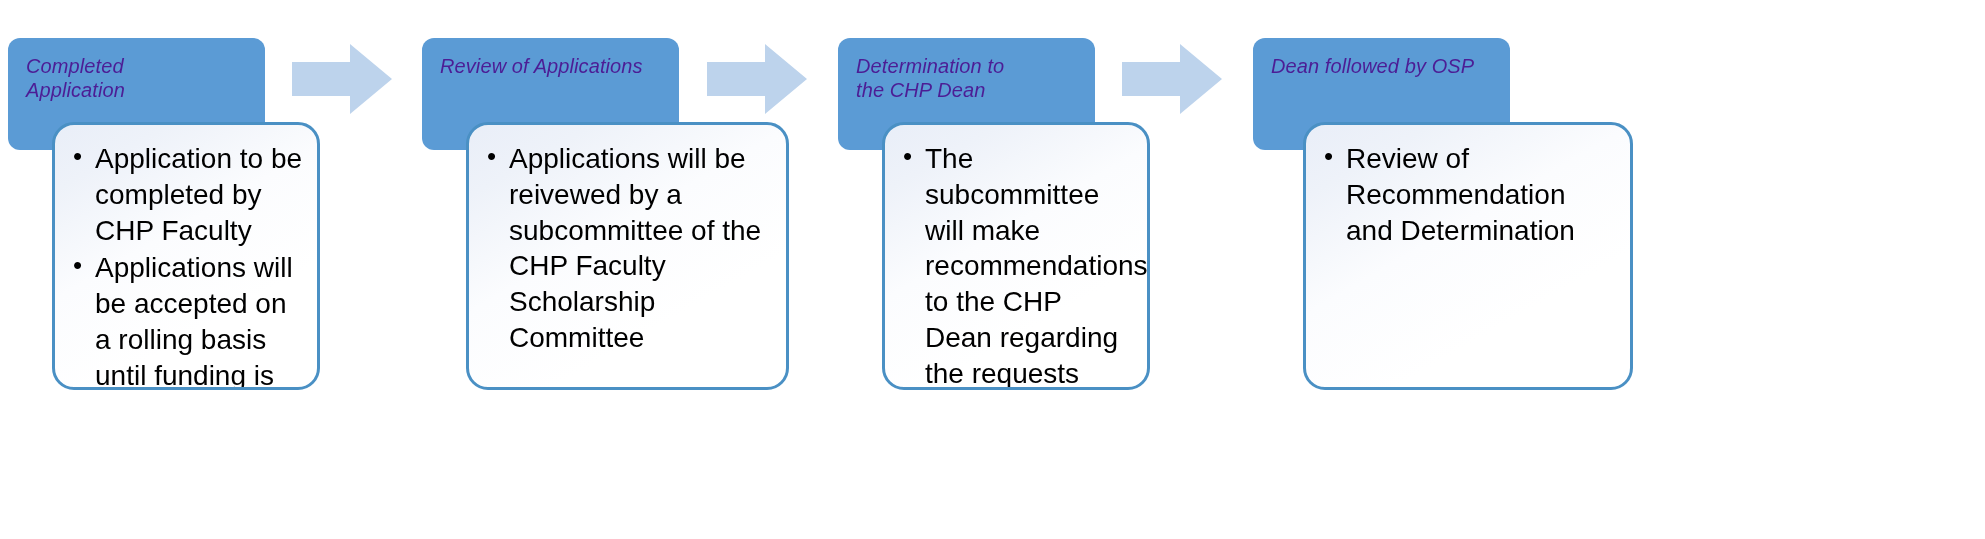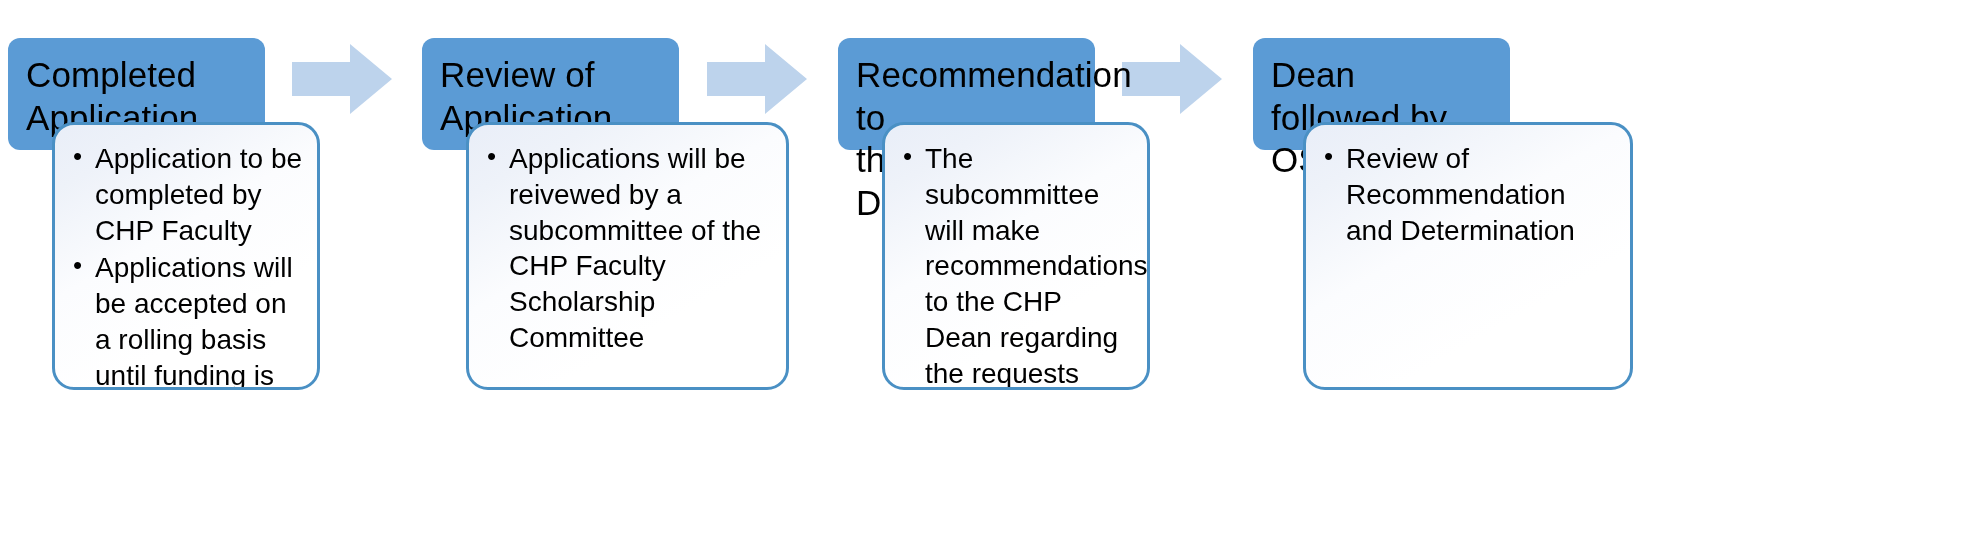--- a/index.html
+++ b/index.html
@@ -17,25 +17,26 @@
 
   
   .stage-group{position:absolute;}
 
   .stage-header{
     position:absolute;
     background:#5B9BD5;
     border-radius:12px;
     box-sizing:border-box;
     padding:16px 18px 14px 18px;
-    color:#000000;
-    font-size:35px;
+    color:#4c1d95;
+    font-size:20px;
     line-height:1.22;
     letter-spacing:.1px;
     z-index:1;
+    font-style:italic;
   }
 
   .stage-body{
     position:absolute;
     box-sizing:border-box;
     border:3px solid #4A90C4;
     border-radius:22px;
     background:linear-gradient(150deg,#E9EEF8 0%,#EEF2F9 16%,#FBFCFE 42%,#FFFFFF 70%);
     z-index:2;
     padding:16px 14px 10px 14px;
@@ -100,32 +101,32 @@
     <div class="stage-body" style="left:52px;top:122px;width:268px;height:268px;">
       <ul class="bullets">
         <li>Application to be completed by CHP Faculty</li>
         <li>Applications will be accepted on a rolling basis until funding is depleated.</li>
       </ul>
     </div>
   </div>
 
   <div class="stage-group" style="left:0;top:0;width:340px;height:539px;">
     <div class="stage-header" style="left:422px;top:38px;width:257px;height:112px;">
-      <div>Review of Application</div>
+      <div>Review of Applications</div>
     </div>
     <div class="stage-body" style="left:466px;top:122px;width:323px;height:268px;">
       <ul class="bullets">
         <li>Applications will be reivewed by a subcommittee of the CHP Faculty Scholarship Committee</li>
       </ul>
     </div>
   </div>
 
   <div class="stage-group" style="left:0;top:0;width:340px;height:539px;">
     <div class="stage-header" style="left:838px;top:38px;width:257px;height:112px;">
-      <div>Recommendation to</div>
+      <div>Determination to</div>
       <div>the CHP Dean</div>
     </div>
     <div class="stage-body" style="left:882px;top:122px;width:268px;height:268px;">
       <ul class="bullets">
         <li>The subcommittee will make recommendations to the CHP Dean regarding the requests made by faculty</li>
       </ul>
     </div>
   </div>
 
   <div class="stage-group" style="left:0;top:0;width:400px;height:539px;">

